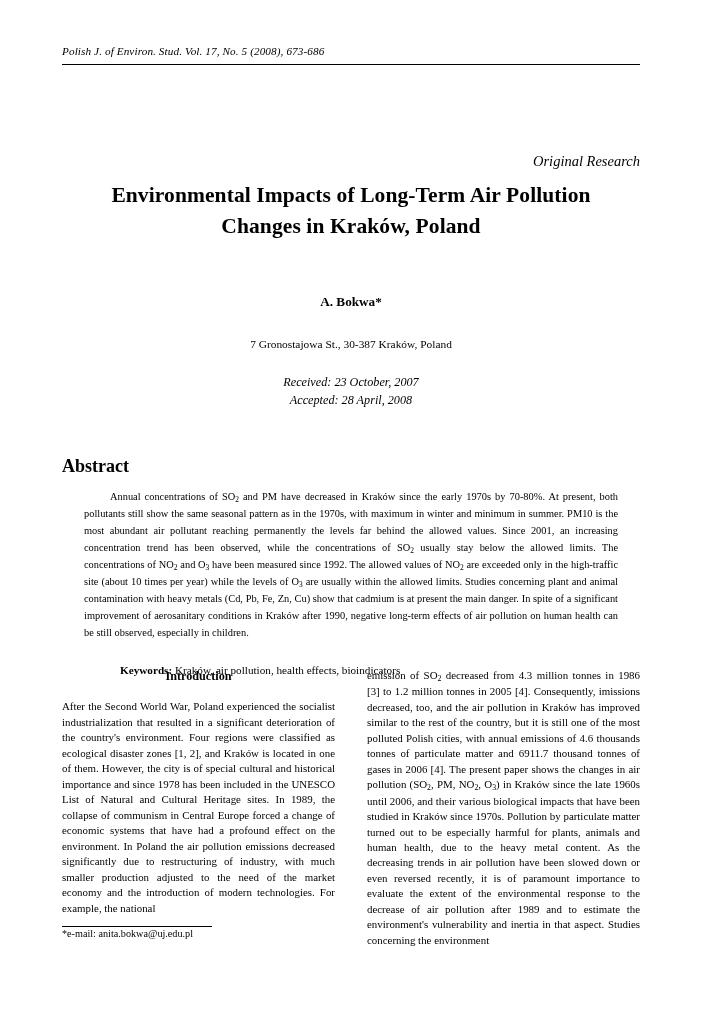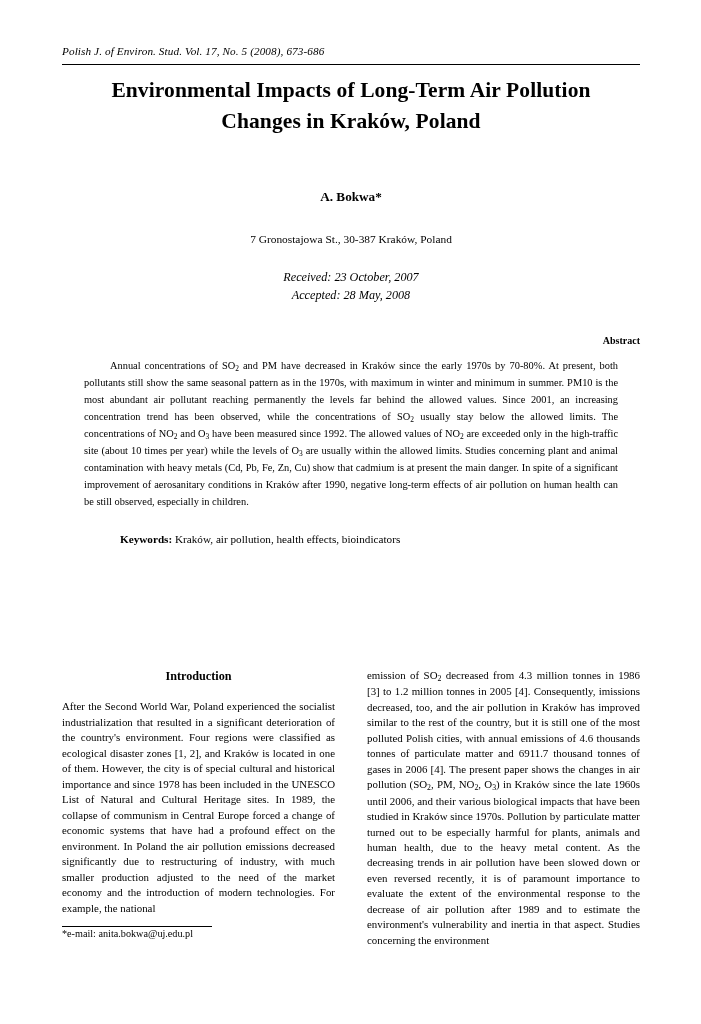--- a/index.html
+++ b/index.html
@@ -69,24 +69,24 @@
     margin-top: 26px;
   }
   .dates {
     text-align: center;
     font-style: italic;
     font-size: 12.2px;
     line-height: 1.45;
     margin-top: 22px;
   }
   .abstract-head {
-    text-align: right;
-    font-size: 10px;
+    text-align: left;
+    font-size: 18px;
     font-weight: bold;
-    margin-top: 30px;
+    margin-top: 46px;
   }
   .abstract-body {
     font-size: 10.4px;
     line-height: 1.62;
     text-align: justify;
     margin-top: 12px;
     padding: 0 22px 0 22px;
     text-indent: 26px;
   }
   .keywords {
@@ -134,32 +134,33 @@
 </style>
 </head>
 <body>
 
 <div class="page">
 
   <div class="content">
     <div class="running-head">Polish J. of Environ. Stud. Vol. 17, No. 5 (2008), 673-686</div>
     <div class="rule"></div>
 
+    <div class="article-type">Original Research</div>
 
     <h1 class="title">Environmental Impacts of Long-Term Air Pollution Changes in Kraków, Poland</h1>
 
     <div class="authors">A. Bokwa*</div>
 
     <div class="affiliation">
       <div>7 Gronostajowa St., 30-387 Kraków, Poland</div>
     </div>
 
     <div class="dates">
       <div>Received: 23 October, 2007</div>
-      <div>Accepted: 28 May, 2008</div>
+      <div>Accepted: 28 April, 2008</div>
     </div>
 
     <div class="abstract-head">Abstract</div>
     <div class="abstract-body">Annual concentrations of SO<sub>2</sub> and PM have decreased in Kraków since the early 1970s by 70-80%. At present, both pollutants still show the same seasonal pattern as in the 1970s, with maximum in winter and minimum in summer. PM10 is the most abundant air pollutant reaching permanently the levels far behind the allowed values. Since 2001, an increasing concentration trend has been observed, while the concentrations of SO<sub>2</sub> usually stay below the allowed limits. The concentrations of NO<sub>2</sub> and O<sub>3</sub> have been measured since 1992. The allowed values of NO<sub>2</sub> are exceeded only in the high-traffic site (about 10 times per year) while the levels of O<sub>3</sub> are usually within the allowed limits. Studies concerning plant and animal contamination with heavy metals (Cd, Pb, Fe, Zn, Cu) show that cadmium is at present the main danger. In spite of a significant improvement of aerosanitary conditions in Kraków after 1990, negative long-term effects of air pollution on human health can be still observed, especially in children.</div>
 
     <div class="keywords">
       <b>Keywords:</b>
       <span>Kraków, air pollution, health effects, bioindicators</span>
     </div>
   </div>

